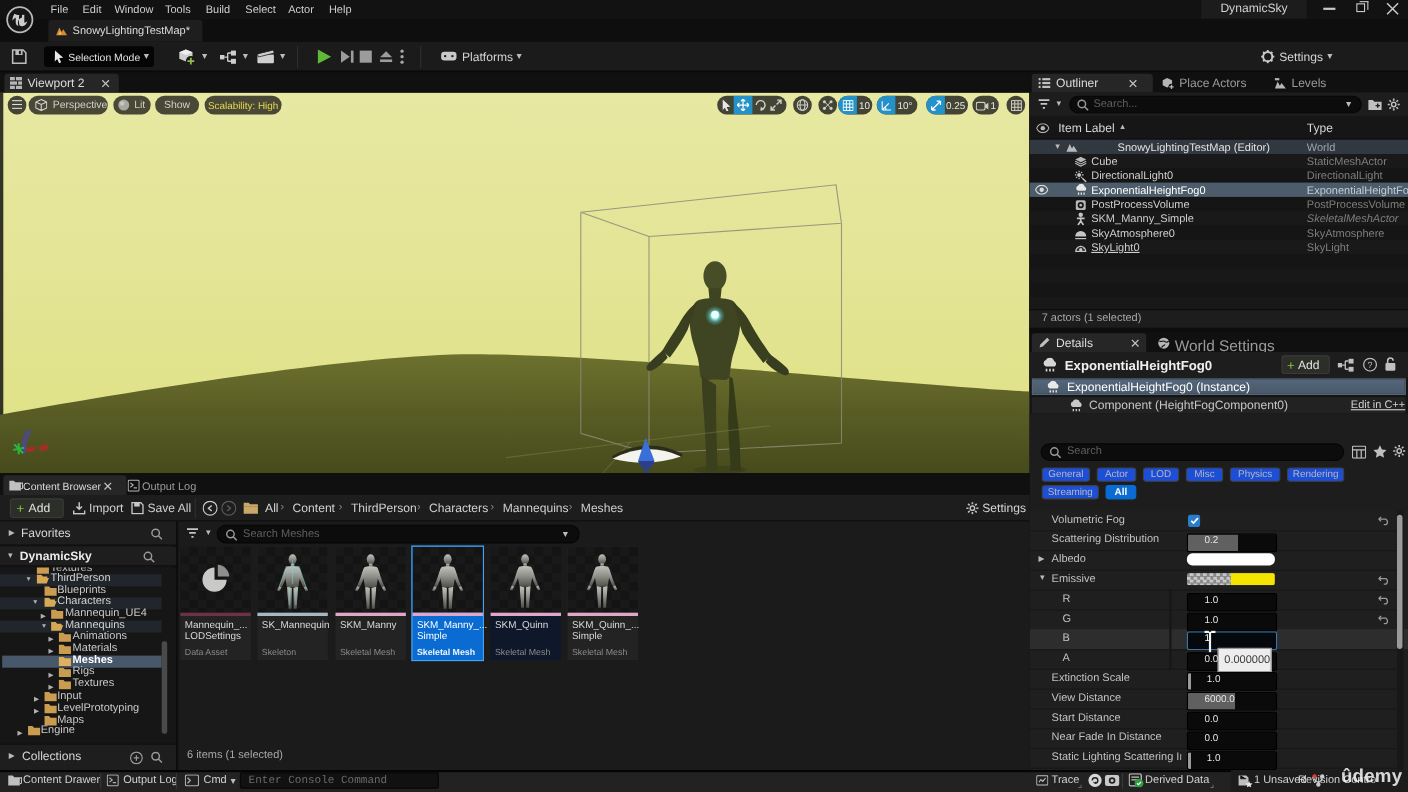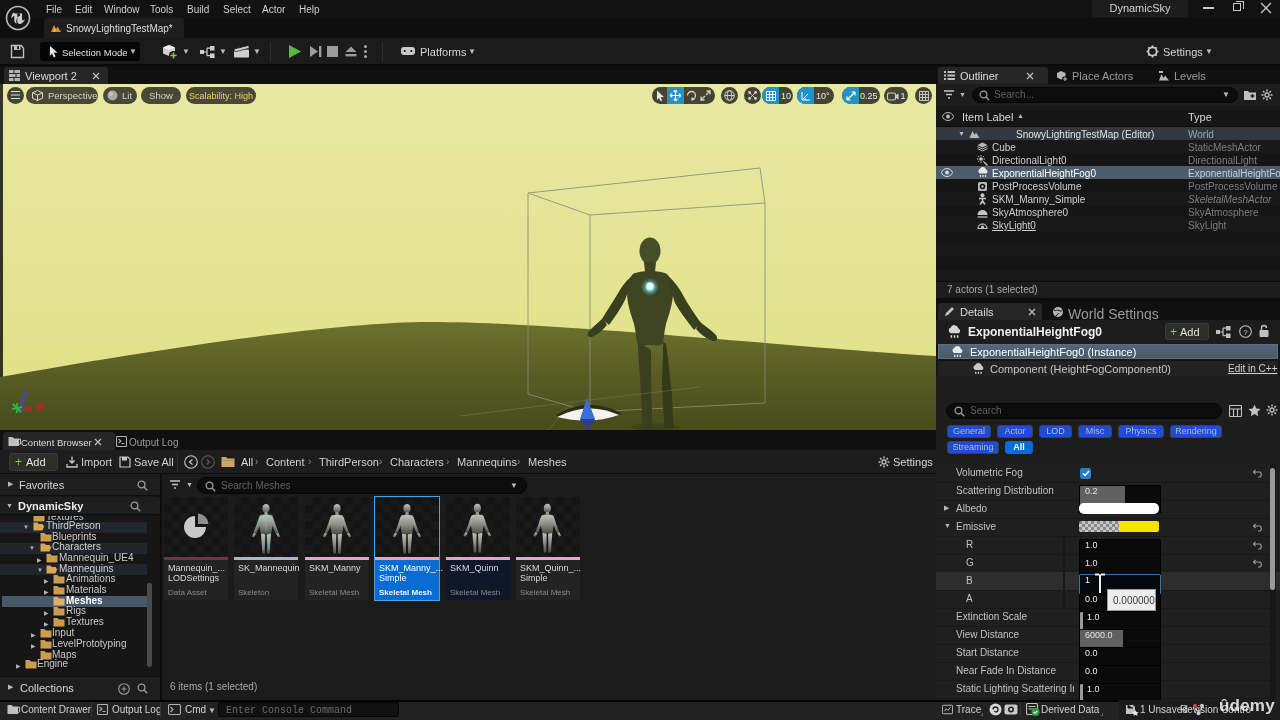--- a/index.html
+++ b/index.html
@@ -1,20 +1,20 @@
 <!DOCTYPE html>
 <html><head>
 <meta charset="utf-8">
 <style>
 *{margin:0;padding:0;box-sizing:border-box;font-family:"Liberation Sans",sans-serif;}
 html,body{width:1280px;height:720px;overflow:hidden;background:#0d0d0d;}
 .abs{position:absolute;}
 #stage{position:relative;width:1280px;height:720px;background:#0d0d0d;color:#c8c8c8;font-size:11px;}
 .pill{position:absolute;height:17px;border-radius:9px;background:rgba(45,44,36,0.85);color:#cfcfc8;display:flex;align-items:center;font-size:9.5px;padding:0 6px;white-space:nowrap;}.pill svg{flex:none;}
-.fld{position:absolute;height:29px;background:#0a0a0a;border-radius:2px;color:#e6e6e6;font-size:9px;line-height:11px;padding-left:5px;border:1px solid #000;}
+.fld{position:absolute;height:17px;background:#0a0a0a;border-radius:2px;color:#e6e6e6;font-size:9px;line-height:11px;padding-left:15px;border:1px solid #000;}
 .plabel{position:absolute;color:#c2c2c2;font-size:10px;line-height:18px;white-space:nowrap;}
 .chip{position:absolute;height:13px;background:#1d4ed8;border:1px solid #414141;border-radius:3px;color:#b9b9b9;font-size:9px;line-height:11px;text-align:center;}
 </style>
 </head>
 <body>
 <div id="stage">
 
 <div class="abs" style="left:0;top:0;width:1280px;height:18px;background:#121212;"></div>
 <div class="abs" style="left:0;top:18px;width:1280px;height:20px;background:#0e0e0e;"></div>
 

